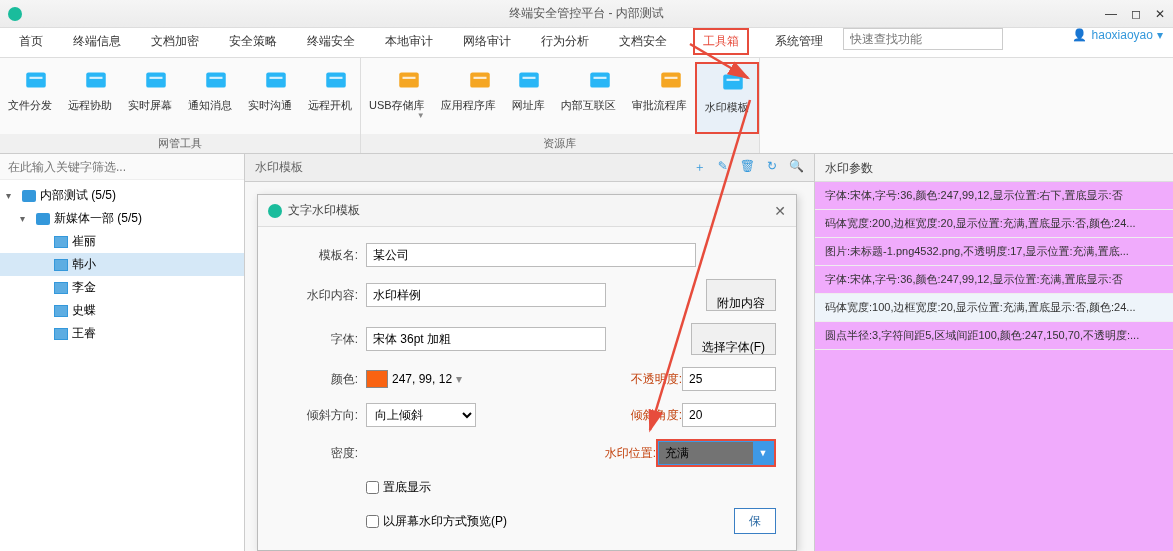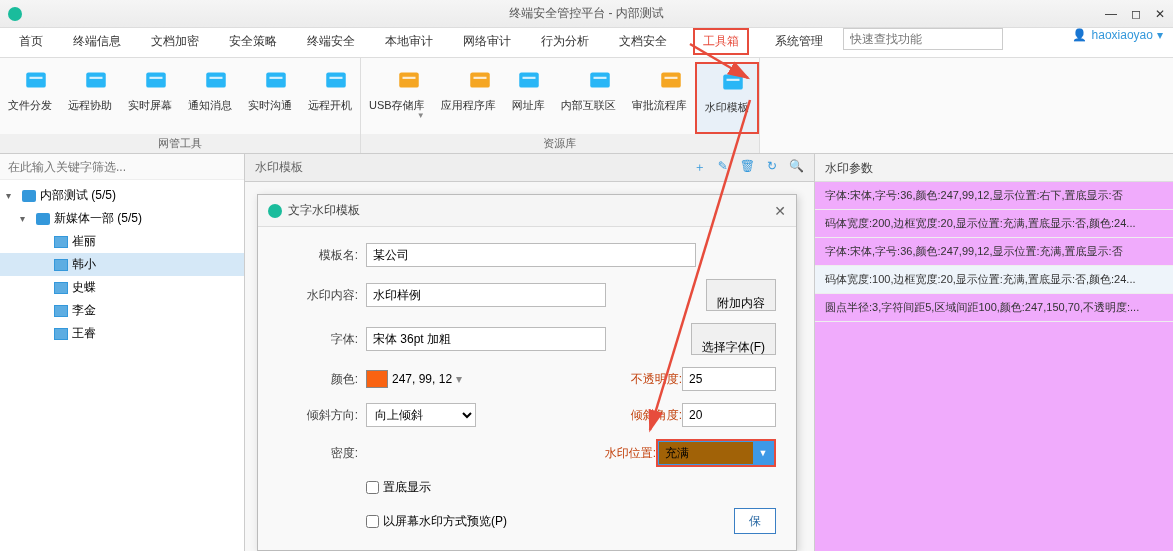--- a/index.html
+++ b/index.html
@@ -48,21 +48,21 @@
 .frow{display:flex;align-items:center;margin-bottom:12px}
 .frow .flbl{width:80px;text-align:right;color:#444;margin-right:8px}
 .frow .flbl2{width:70px;text-align:right;color:#c2410c;}
 .frow input[type=text]{height:24px;border:1px solid #bbb;padding:0 6px;background:#fff}
 .frow .w200{width:240px}.frow .w110{width:94px}
 .frow .btn{height:20px;border:1px solid #bbb;background:#f0f0f0;padding:15px 10px;margin-left:4px;cursor:pointer}
 .frow .swatch{width:22px;height:18px;background:#f96312;border:1px solid #888;margin-right:4px}
 .frow .sel{height:24px;border:1px solid #bbb;background:#fff;width:110px;padding:0 4px}
 .frow .chk{margin-right:4px}
 .frow .savebtn{height:26px;border:1px solid #3a7fc4;color:#2968a3;background:#fff;padding:0 14px;cursor:pointer;margin-left:auto}
-.combo{width:116px;height:24px;border:1px solid #3e99e6;display:flex;align-items:center;background:#a16207}
+.combo{width:116px;height:24px;border:1px solid #3e99e6;display:flex;align-items:center;background:#737373}
 .combo .cval{flex:1;padding:0 6px}
 .combo .carrow{width:20px;height:100%;background:#3e99e6;color:#fff;display:flex;align-items:center;justify-content:center;font-size:9px}
 .rightpane{width:359px;border-left:1px solid #ccc;background:#f0abfc}
 .rphdr{height:28px;background:#f3f3f3;border-bottom:1px solid #ddd;padding:6px 10px;color:#444}
 .rplist .rprow{padding:6px 10px;border-bottom:1px solid #eee;color:#333;white-space:nowrap;overflow:hidden;text-overflow:ellipsis;font-size:11px}
 .rplist .rprow.hl{background:#eef4fa}
 .arrow1{position:absolute;pointer-events:none;z-index:30}
 </style>
 </head>
 <body>
@@ -239,26 +239,26 @@
           <span>崔丽</span>
         </div>
         <div class="node ind2 sel">
           <span class="tog"></span>
           <span class="pic mon"></span>
           <span>韩小</span>
         </div>
         <div class="node ind2">
           <span class="tog"></span>
           <span class="pic mon"></span>
+          <span>李金</span>
+        </div>
+        <div class="node ind2">
+          <span class="tog"></span>
+          <span class="pic mon"></span>
           <span>史蝶</span>
-        </div>
-        <div class="node ind2">
-          <span class="tog"></span>
-          <span class="pic mon"></span>
-          <span>李金</span>
         </div>
         <div class="node ind2">
           <span class="tog"></span>
           <span class="pic mon"></span>
           <span>王睿</span>
         </div>
       </div>
   </div>
   <div class="content">
     <div class="center">
@@ -329,20 +329,21 @@
           </div>
         </div>
       </div>
 
     </div>
     <div class="rightpane">
       <div class="rphdr">水印参数</div>
       <div class="rplist" id="rplist">
           <div class="rprow">字体:宋体,字号:36,颜色:247,99,12,显示位置:右下,置底显示:否</div>
           <div class="rprow">码体宽度:200,边框宽度:20,显示位置:充满,置底显示:否,颜色:24...</div>
+          <div class="rprow">图片:未标题-1.png4532.png,不透明度:17,显示位置:充满,置底...</div>
           <div class="rprow">字体:宋体,字号:36,颜色:247,99,12,显示位置:充满,置底显示:否</div>
           <div class="rprow hl">码体宽度:100,边框宽度:20,显示位置:充满,置底显示:否,颜色:24...</div>
           <div class="rprow">圆点半径:3,字符间距5,区域间距100,颜色:247,150,70,不透明度:...</div>
         </div>
     </div>
   </div>
 </div>
 
 <svg class="arrow1" style="left:630px;top:90px" width="180" height="370">
   <defs>

